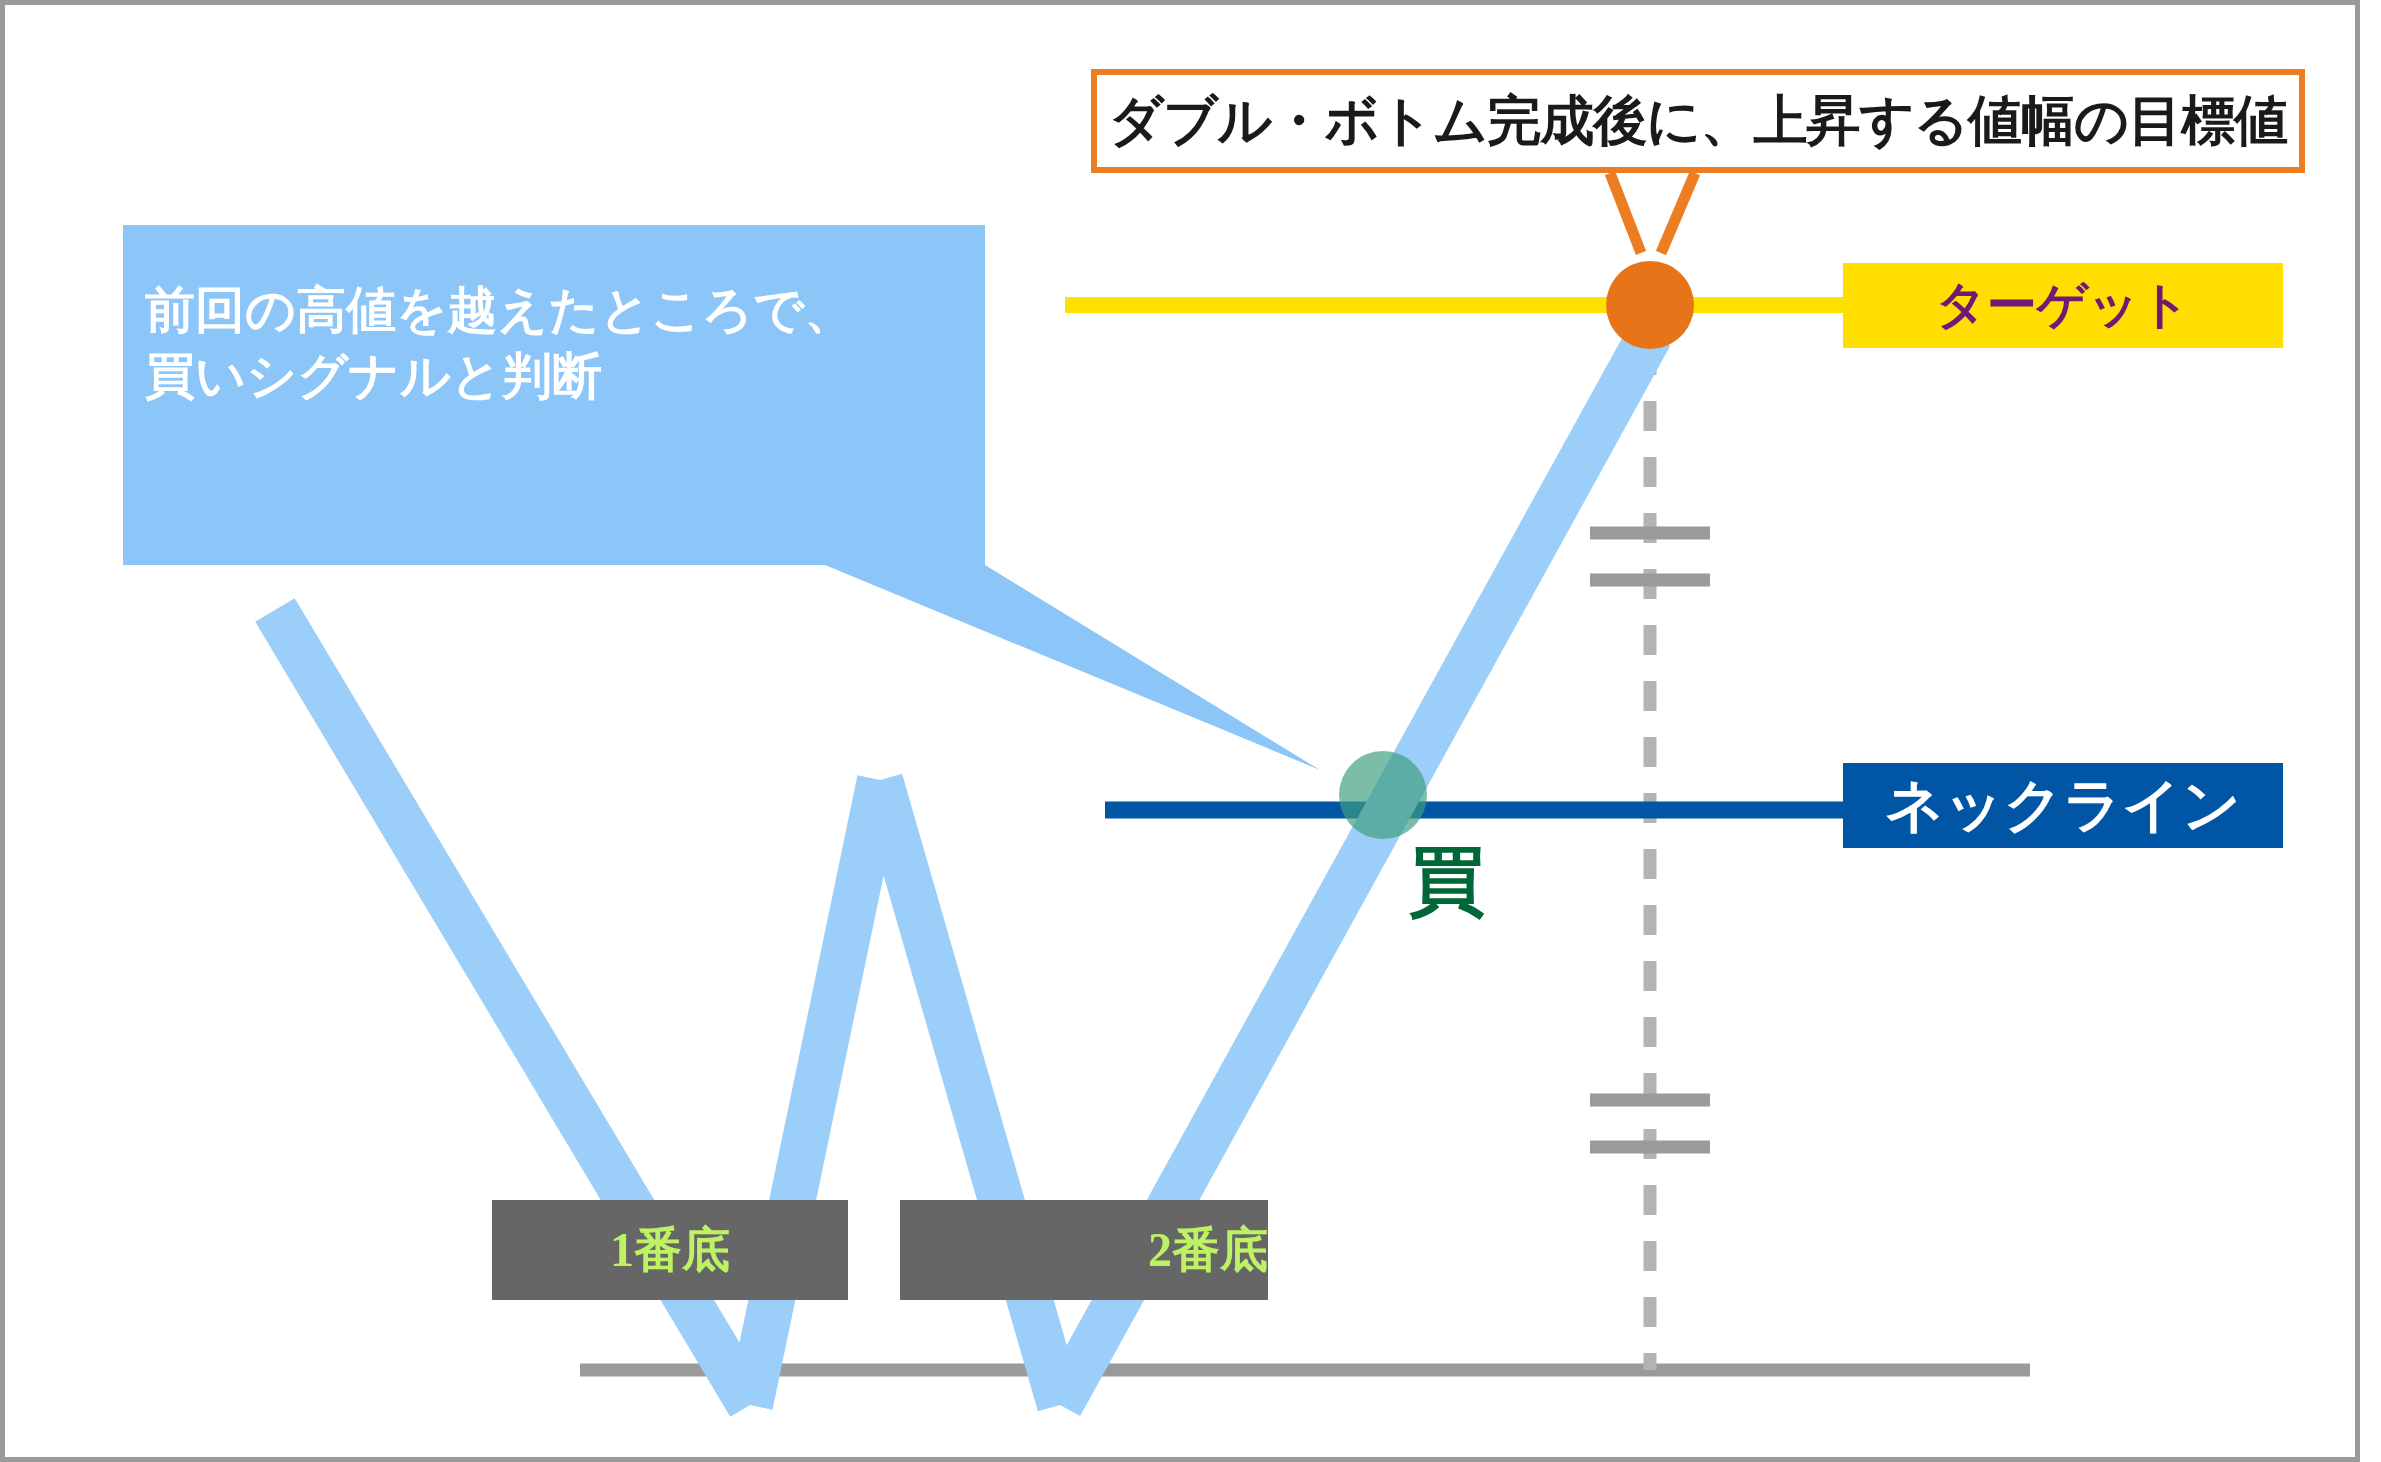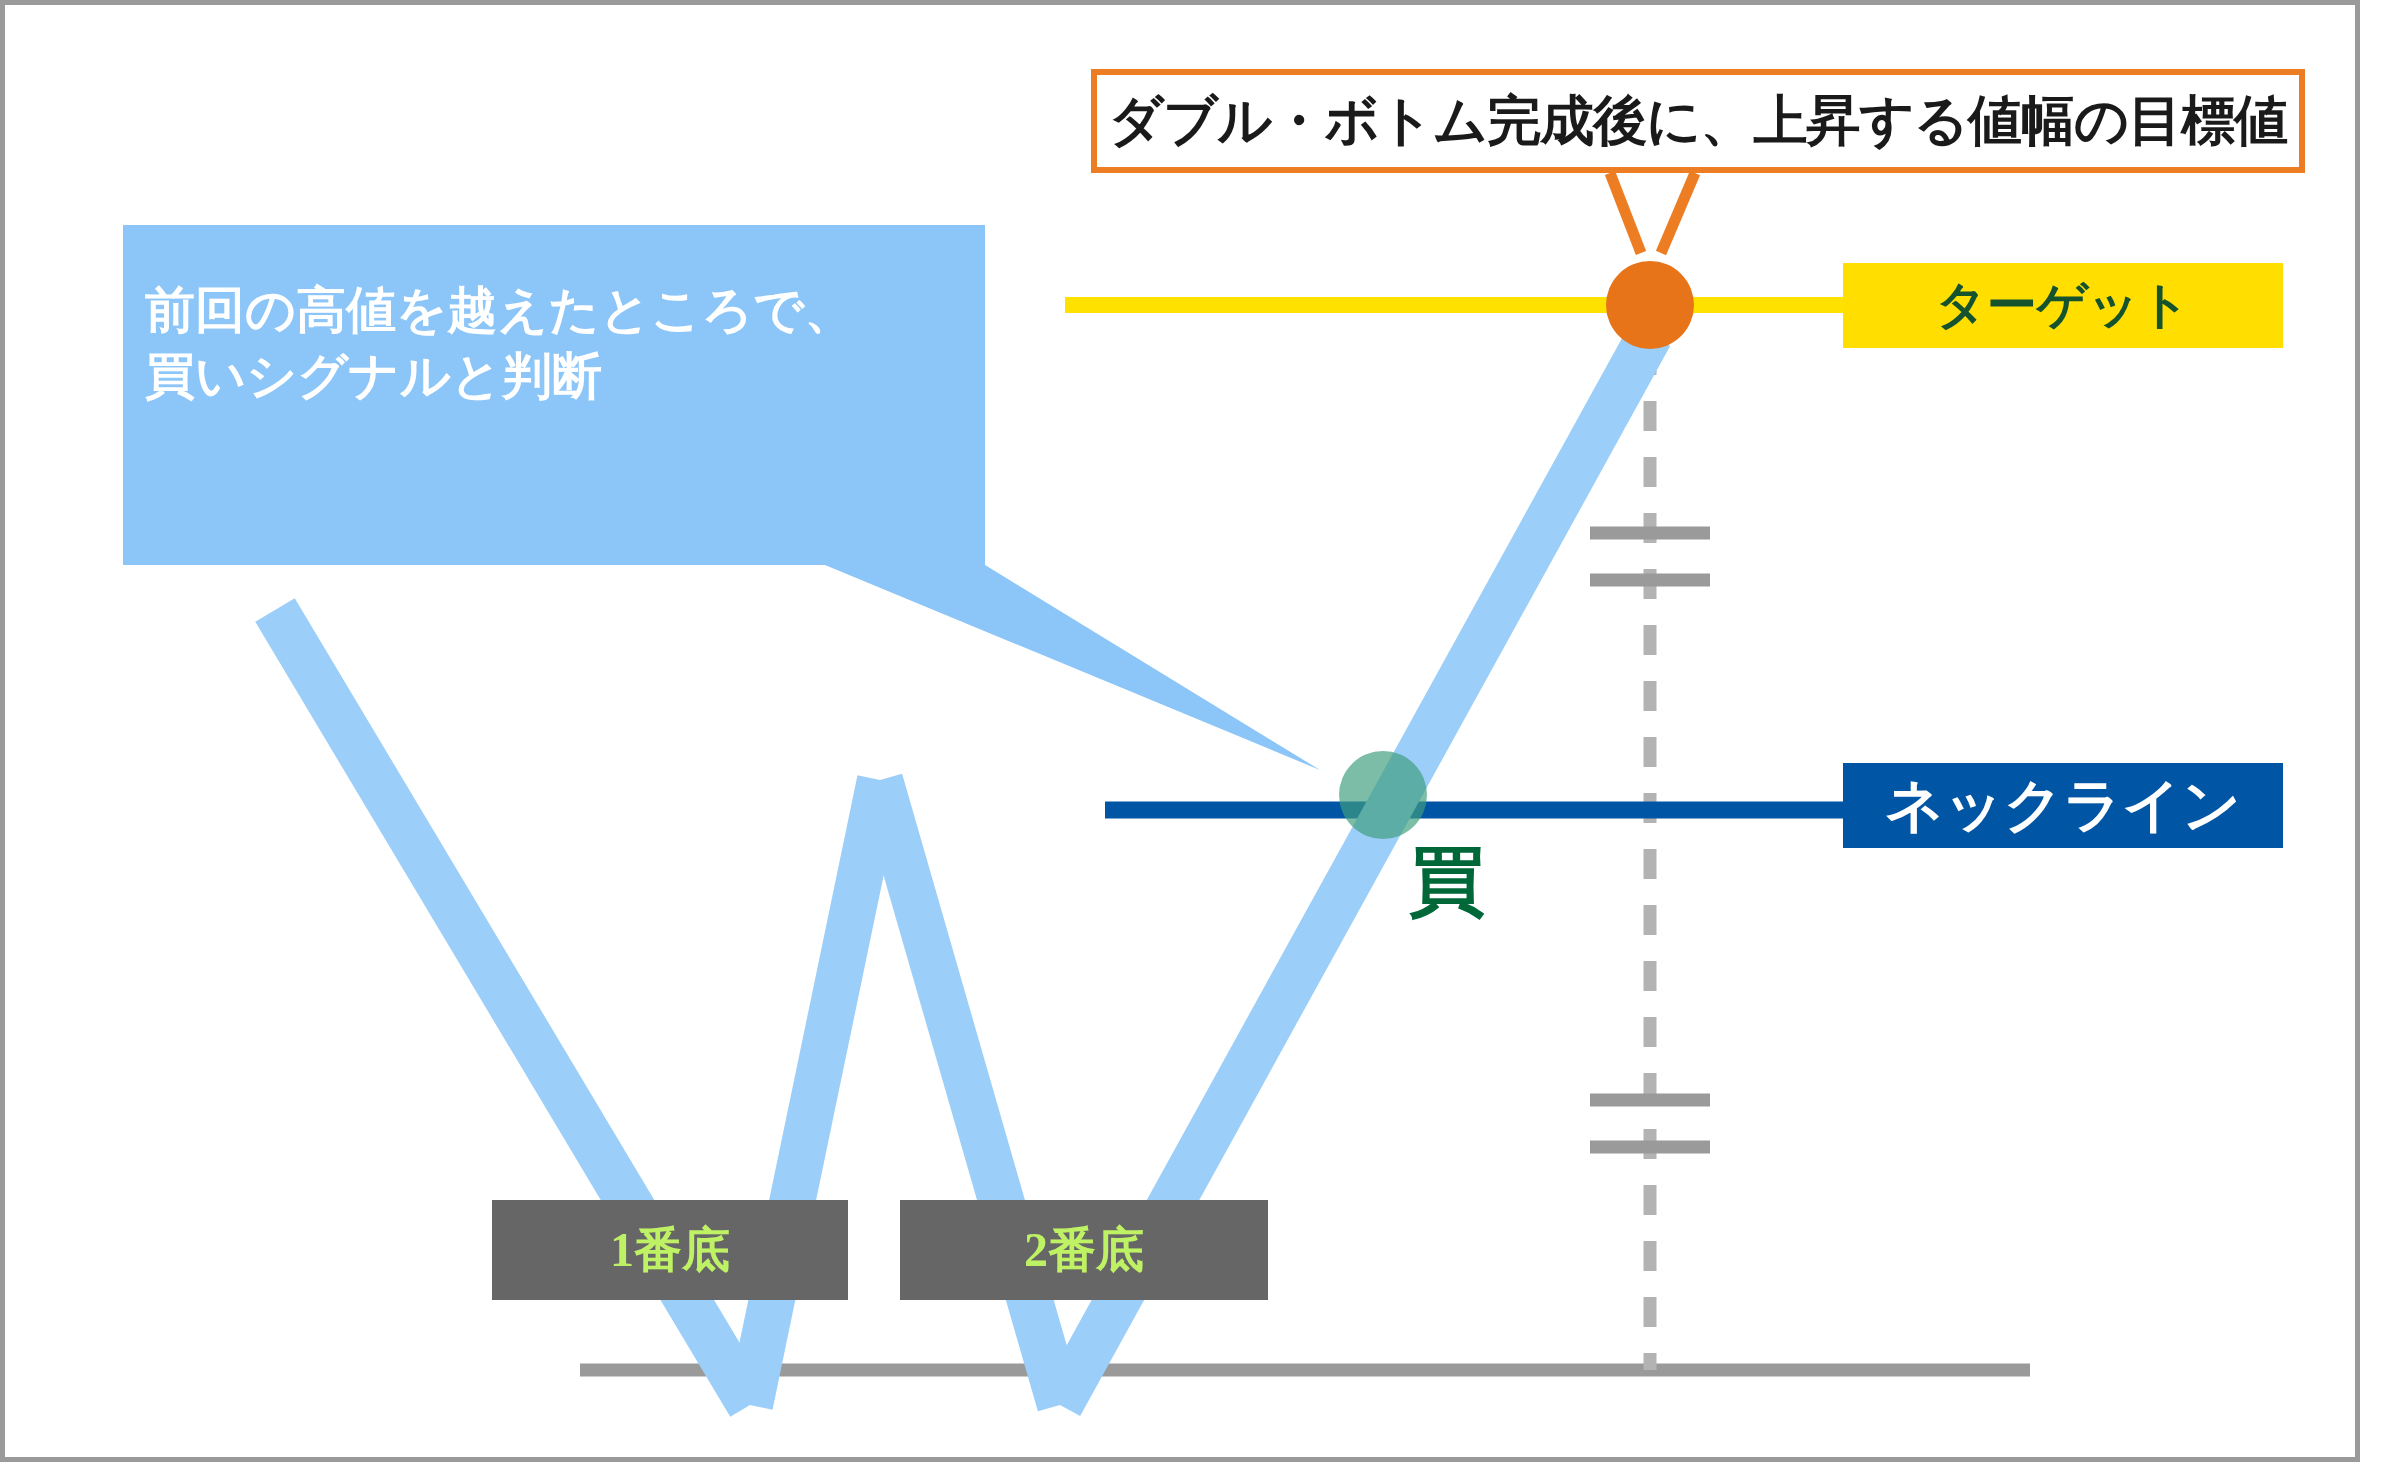--- a/index.html
+++ b/index.html
@@ -79,21 +79,21 @@
     justify-content: center;
     font-weight: bold;
     z-index: 35;
   }
   .chip-target {
     left: 1838px;
     top: 258px;
     width: 440px;
     height: 85px;
     background: #FFDE00;
-    color: #14532d;
+    color: #701a75;
     font-size: 50px;
   }
   .chip-neckline {
     left: 1838px;
     top: 758px;
     width: 440px;
     height: 85px;
     background: #0055A4;
     color: #ffffff;
     font-size: 58px;
@@ -102,21 +102,21 @@
   
   .chip-bottom {
     position: absolute;
     background: #666666;
     color: #bef264;
     font-size: 48px;
     height: 100px;
     z-index: 35;
   }
   .chip-b1 { left: 487px; top: 1195px; width: 356px; }
-  .chip-b2 { left: 895px; top: 1195px; width: 368px; }
+  .chip-b2 { left: 895px; top: 1195px; width: 368px; justify-content: flex-end; }
 
   
   .buy-label {
     position: absolute;
     left: 1404px;
     top: 838px;
     font-size: 76px;
     font-weight: bold;
     color: #006838;
     z-index: 36;

